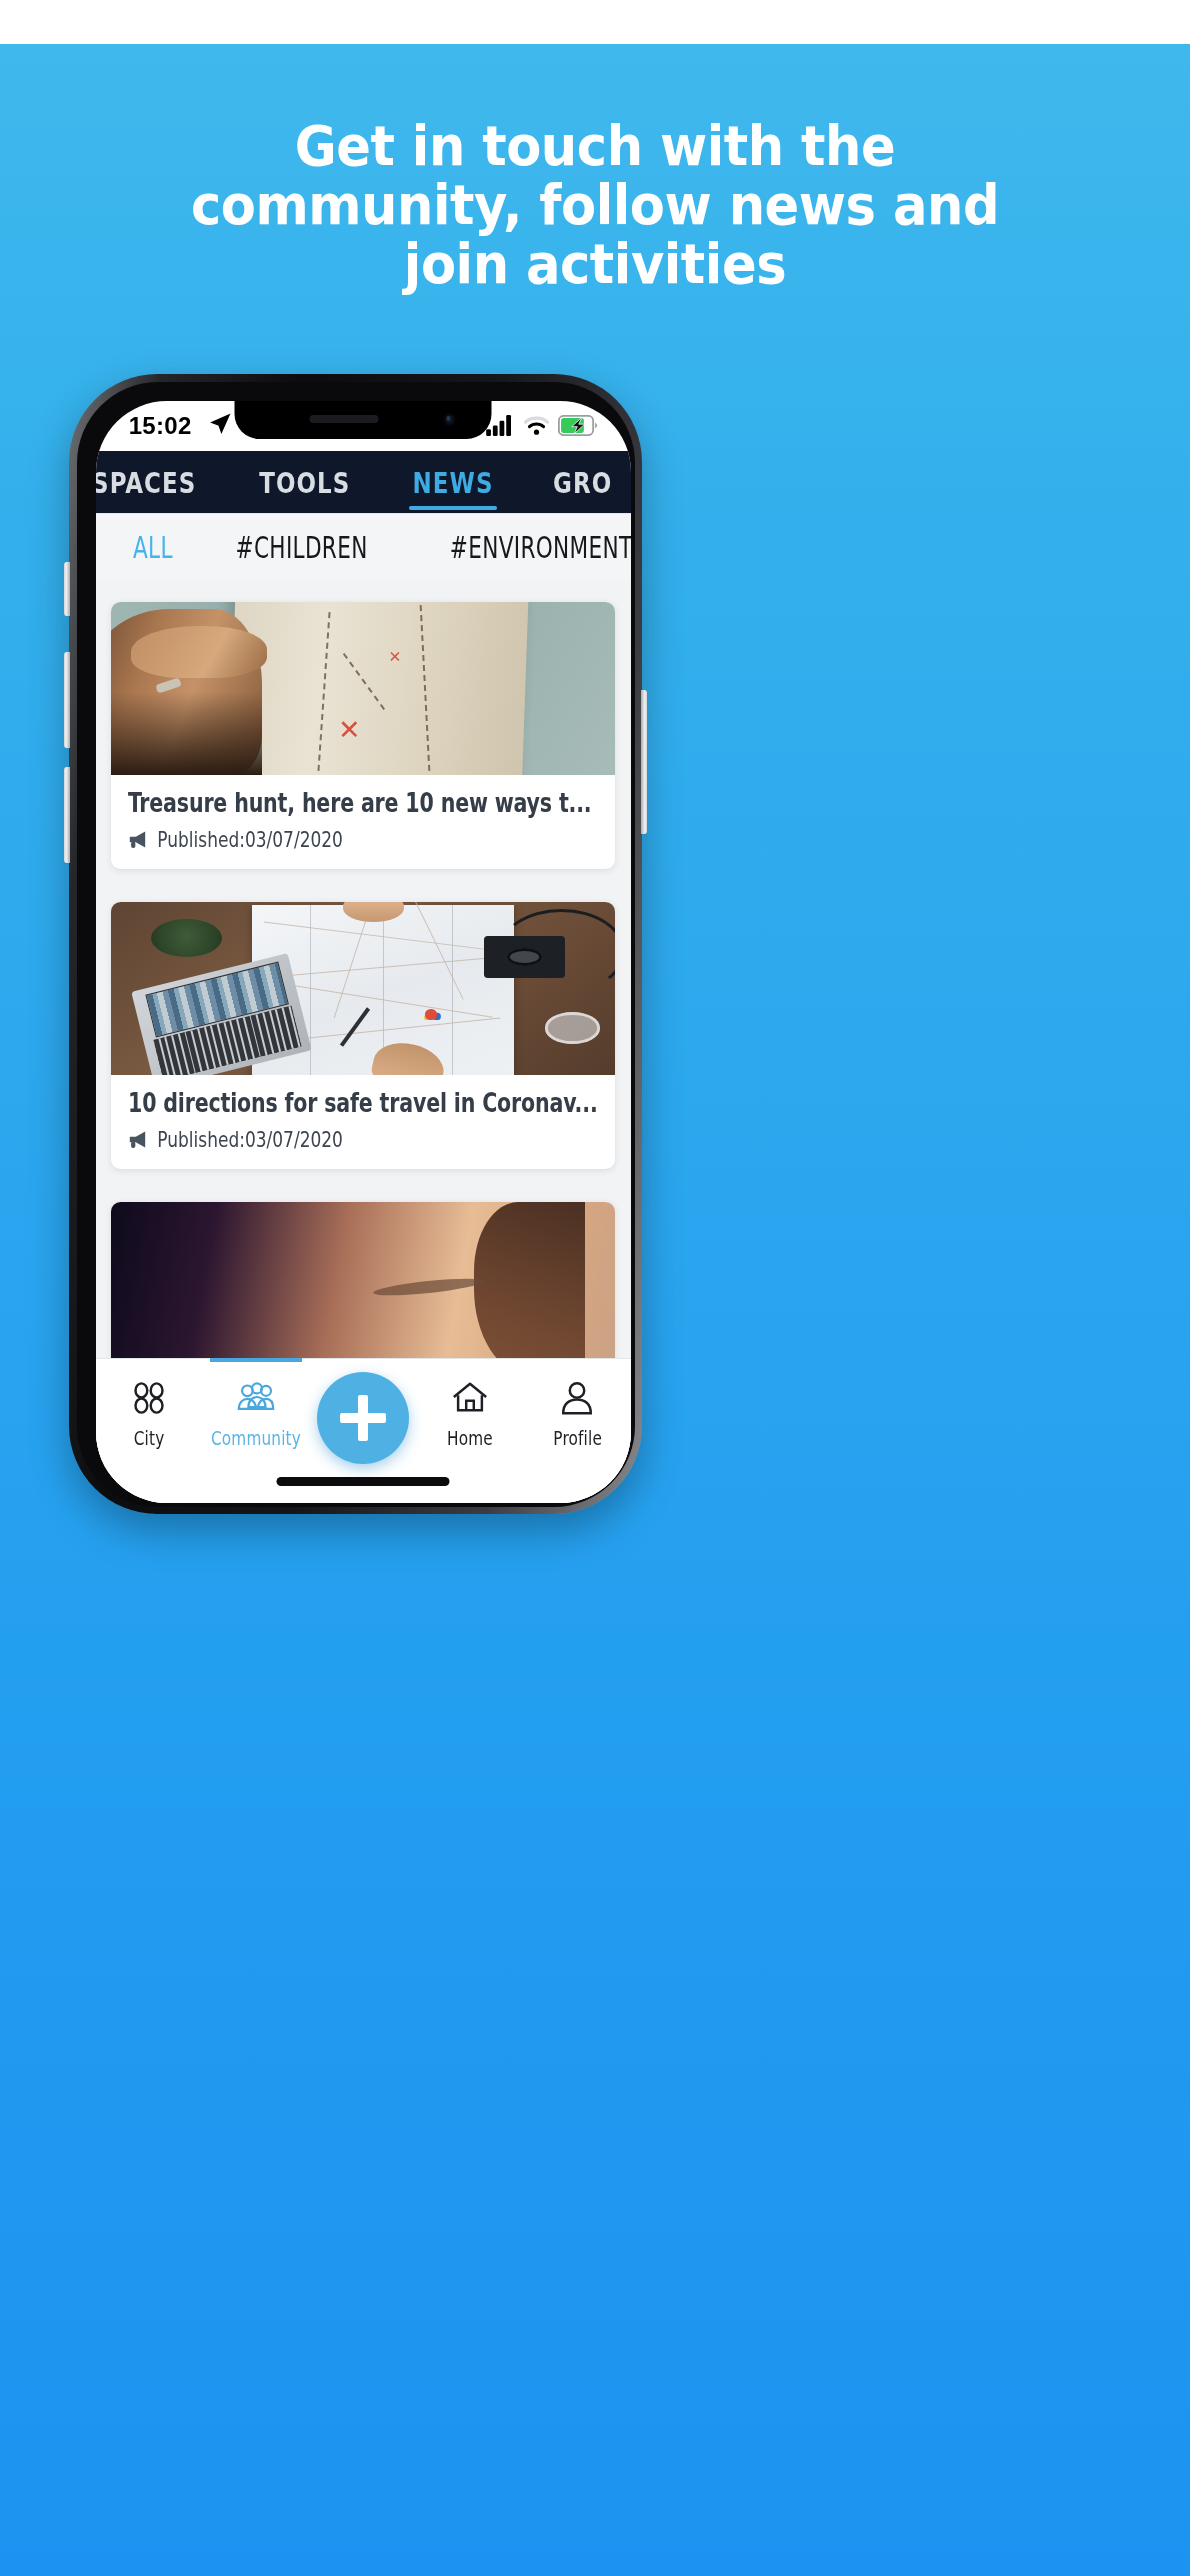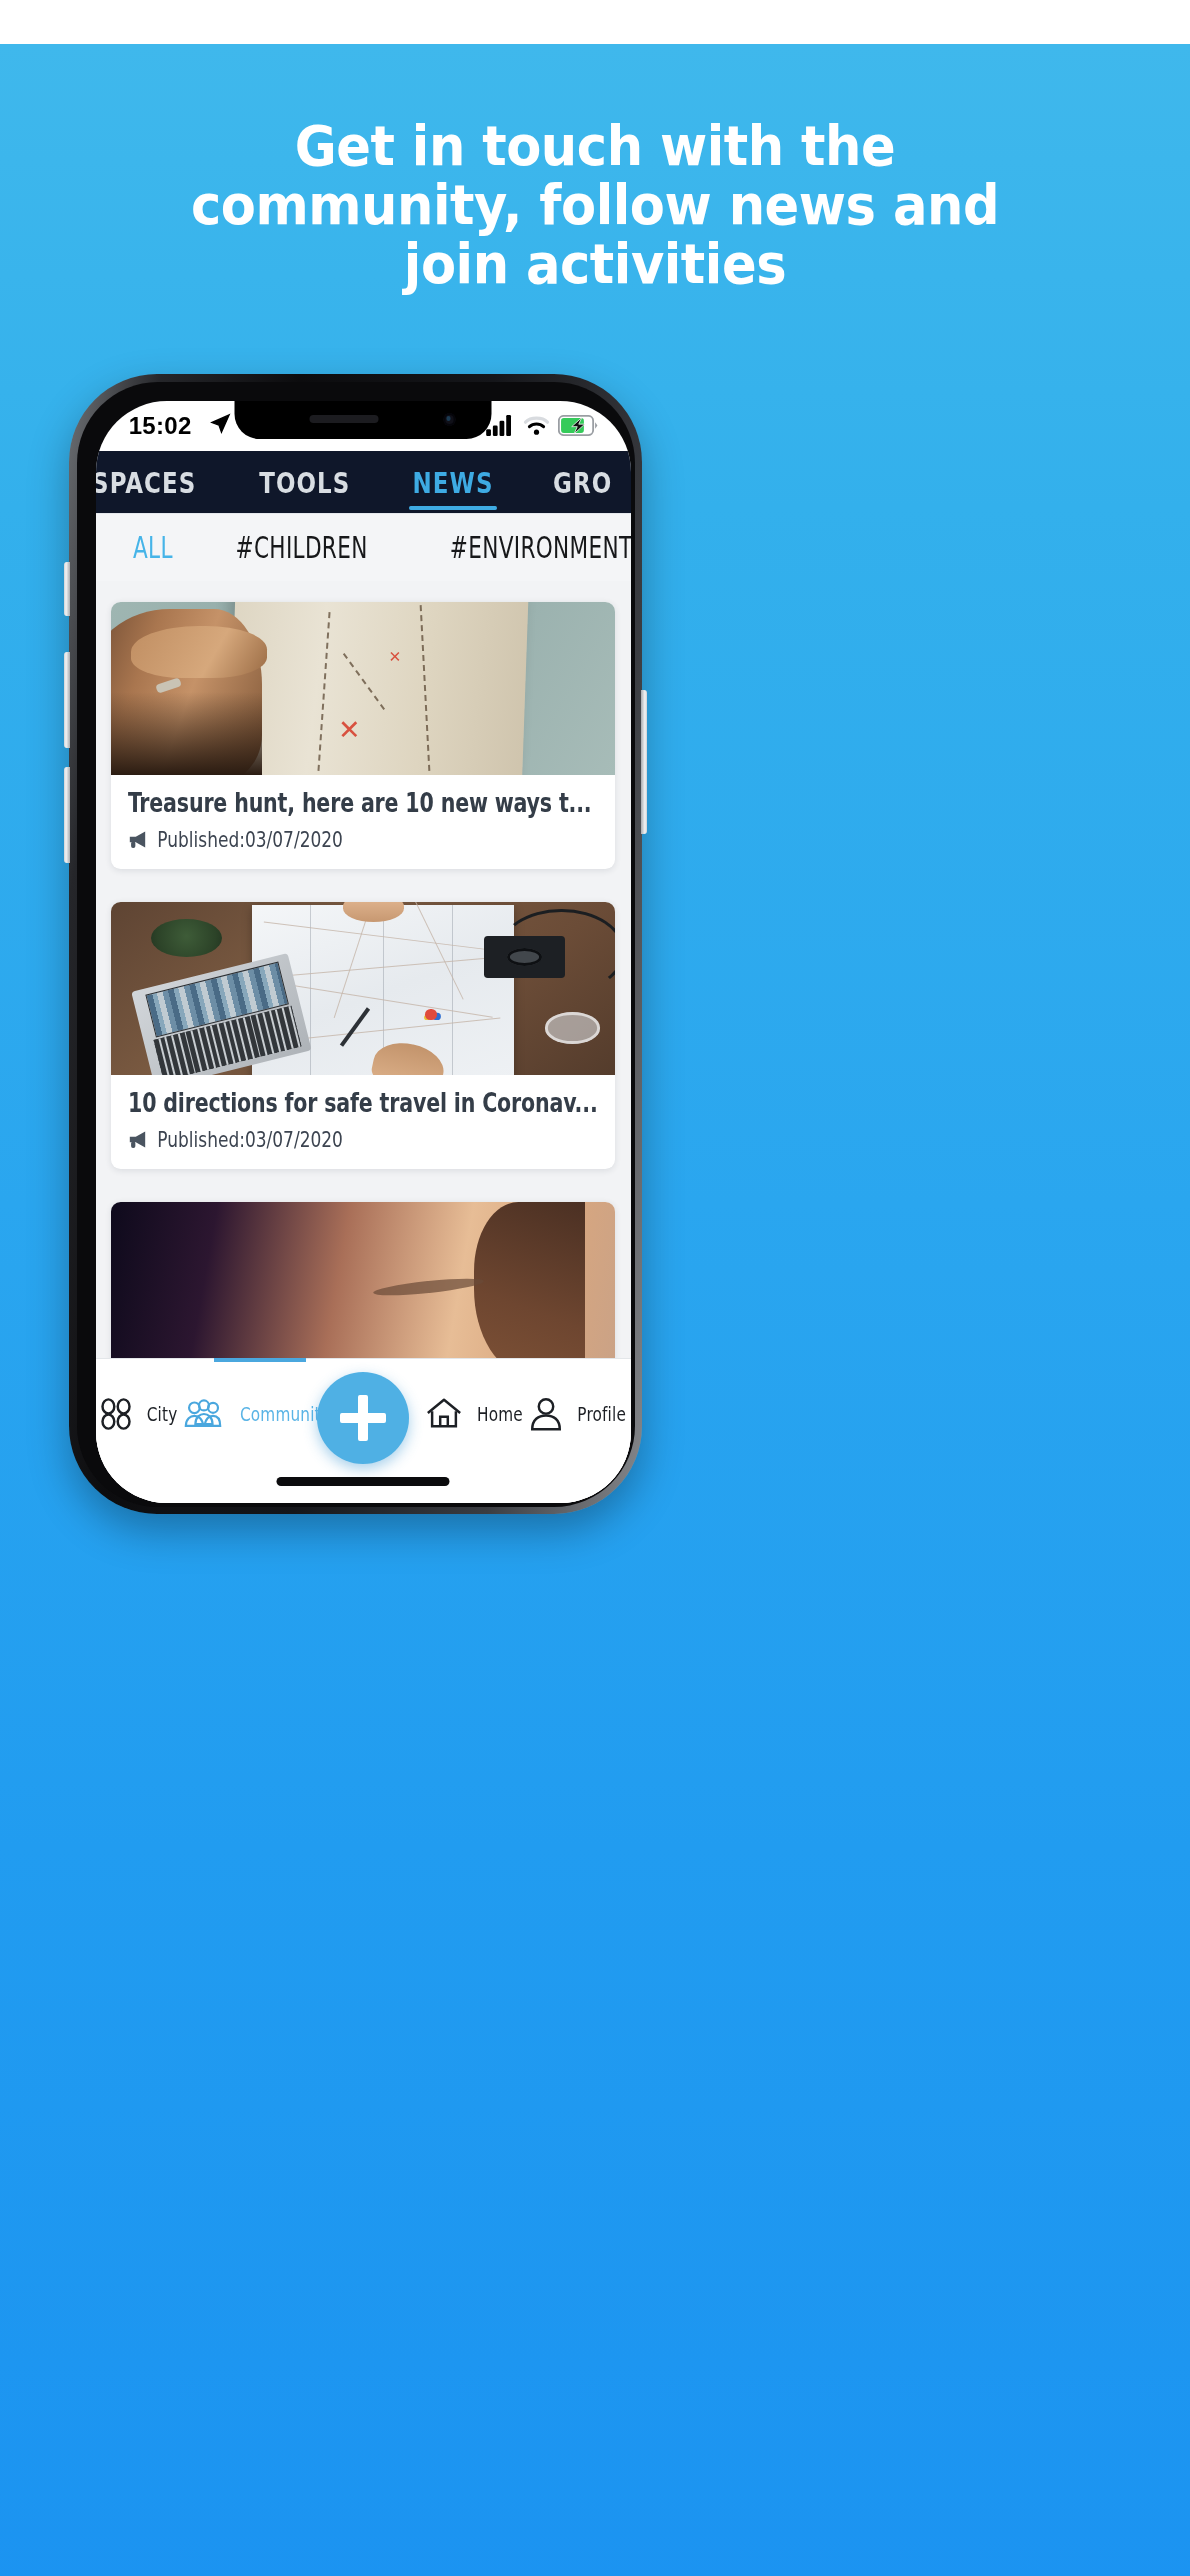--- a/index.html
+++ b/index.html
@@ -480,21 +480,21 @@
     left: 0; top: 0;
     width: 535px;
     height: 111px;
     display: flex;
     align-items: center;
   }
   .nav-item {
     flex: 1;
     height: 111px;
     display: flex;
-    flex-direction: row;
+    flex-direction: column;
     align-items: center;
     justify-content: center;
     gap: 8.6px;
     position: relative;
   }
   .nav-label {
     font-family: "DejaVu Sans Condensed", "DejaVu Sans", sans-serif;
     font-size: 20px;
     color: #1d2025;
     transform: scaleX(0.85);

